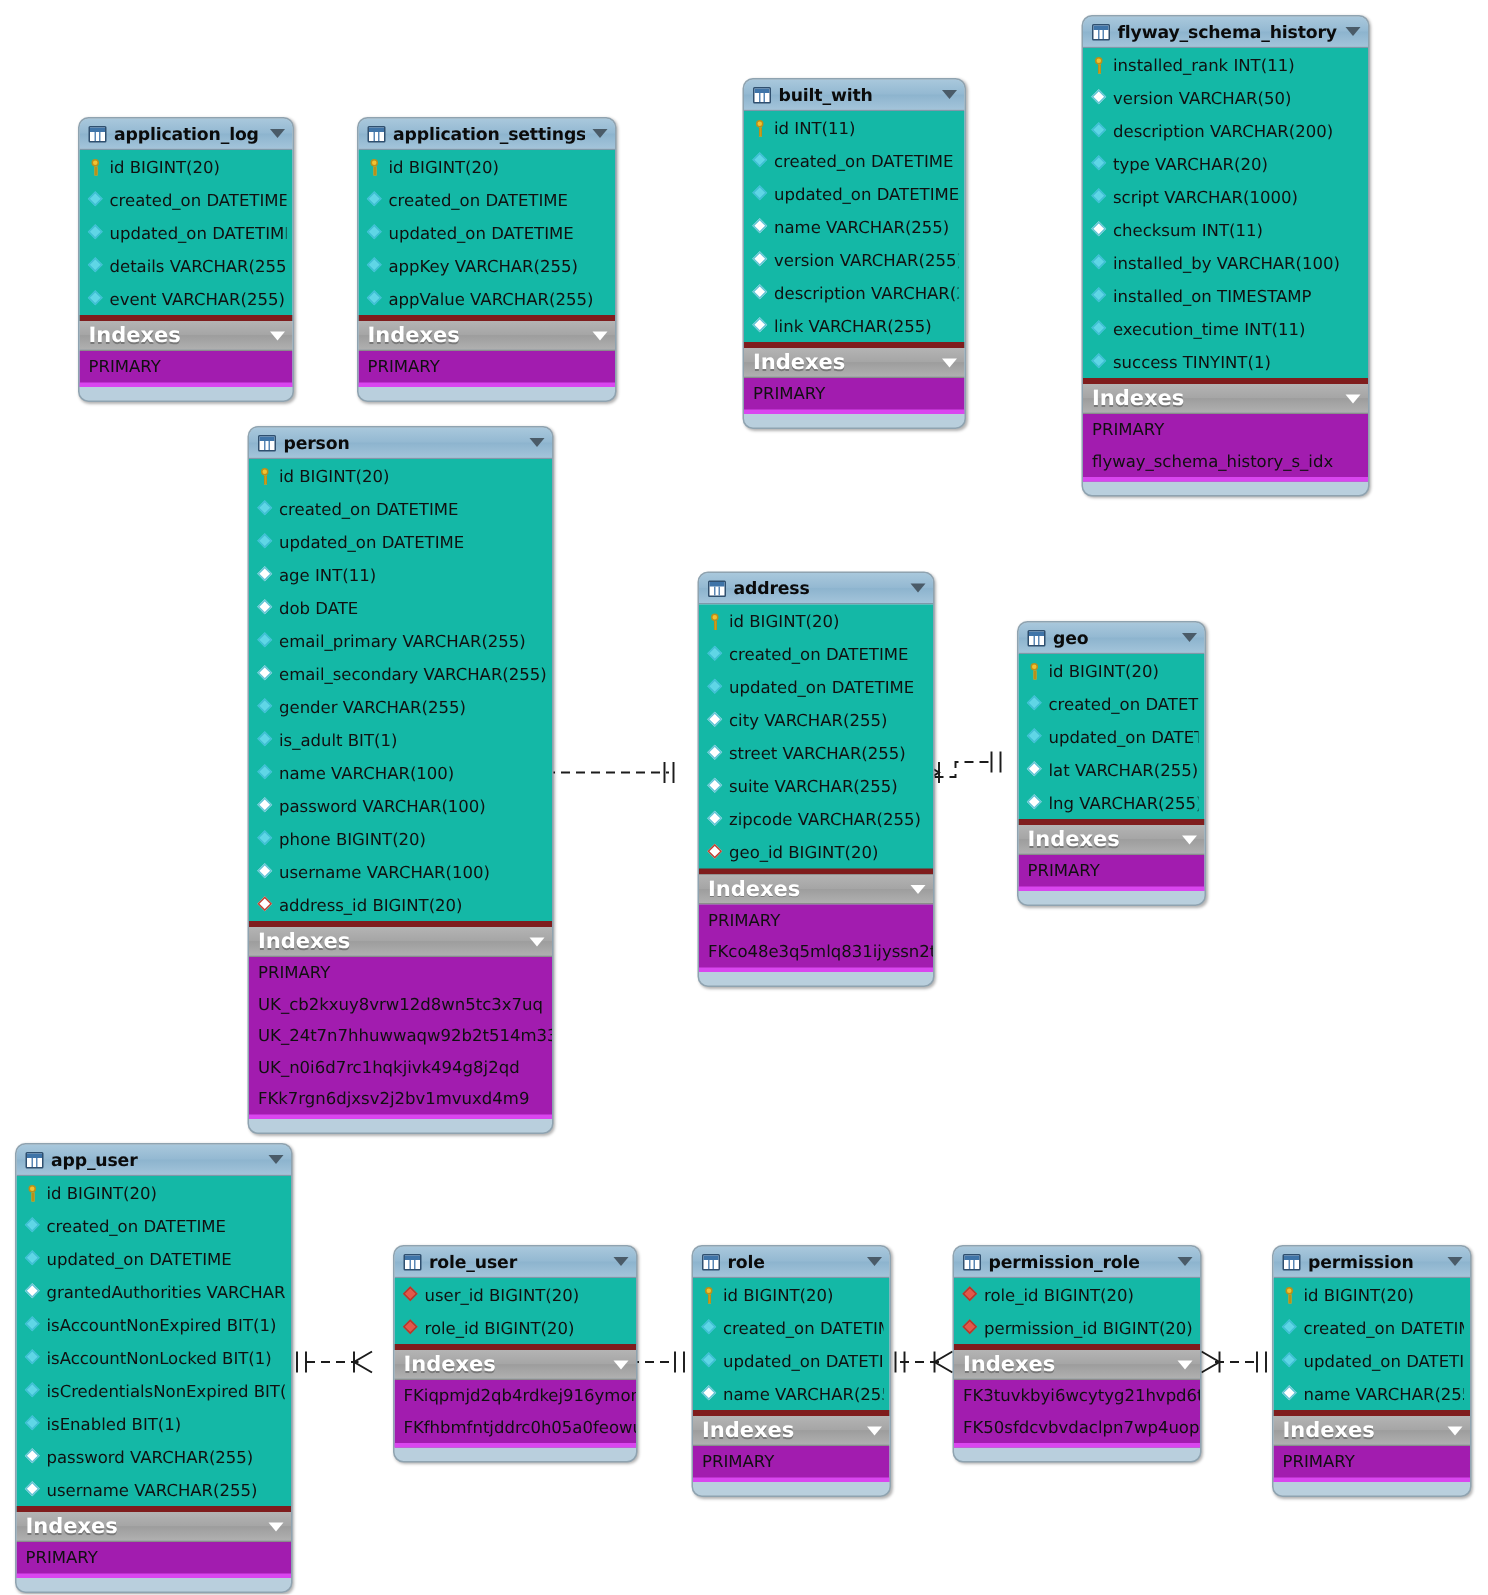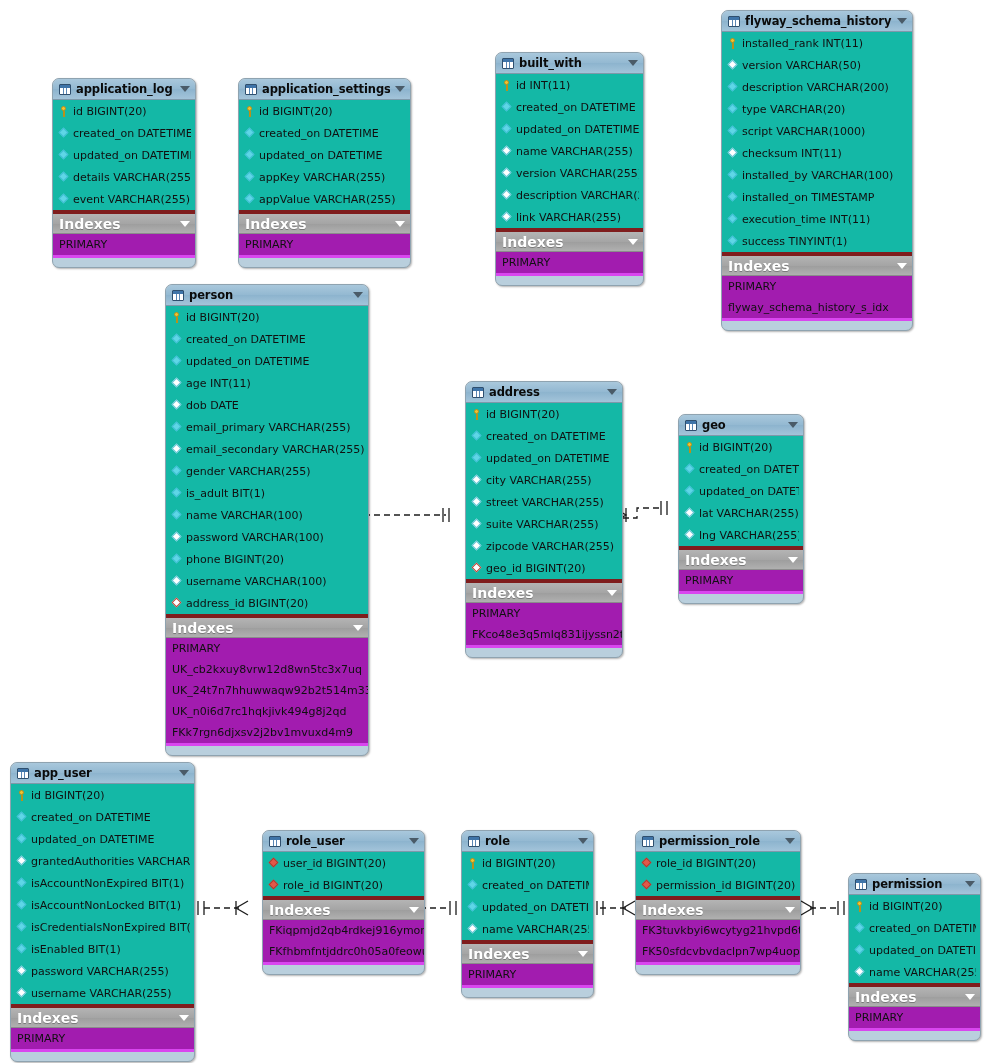--- a/index.html
+++ b/index.html
@@ -727,21 +727,21 @@
       </div>
       <div class="tbl-section-bar">
         <span class="tbl-section-label">Indexes</span>
         <span class="ico-caret light"></span>
       </div>
       <div class="tbl-index-list">
         <div class="idx-row">FK3tuvkbyi6wcytyg21hvpd6txw</div>
         <div class="idx-row">FK50sfdcvbvdaclpn7wp4uop4ml</div>
       </div>
     </div>
-    <div class="table-figure" style="left: 848px; top: 830px; width: 133px; margin-top: 43px;">
+    <div class="table-figure" style="left: 848px; top: 830px; width: 133px;">
       <div class="tbl-header">
         <span class="ico-table"></span>
         <span class="tbl-title">permission</span>
         <span class="ico-caret"></span>
       </div>
       <div class="tbl-columns">
         <div class="col-row">
           <span class="gl key"></span>
           <span class="col-name">id BIGINT(20)</span>
         </div>

